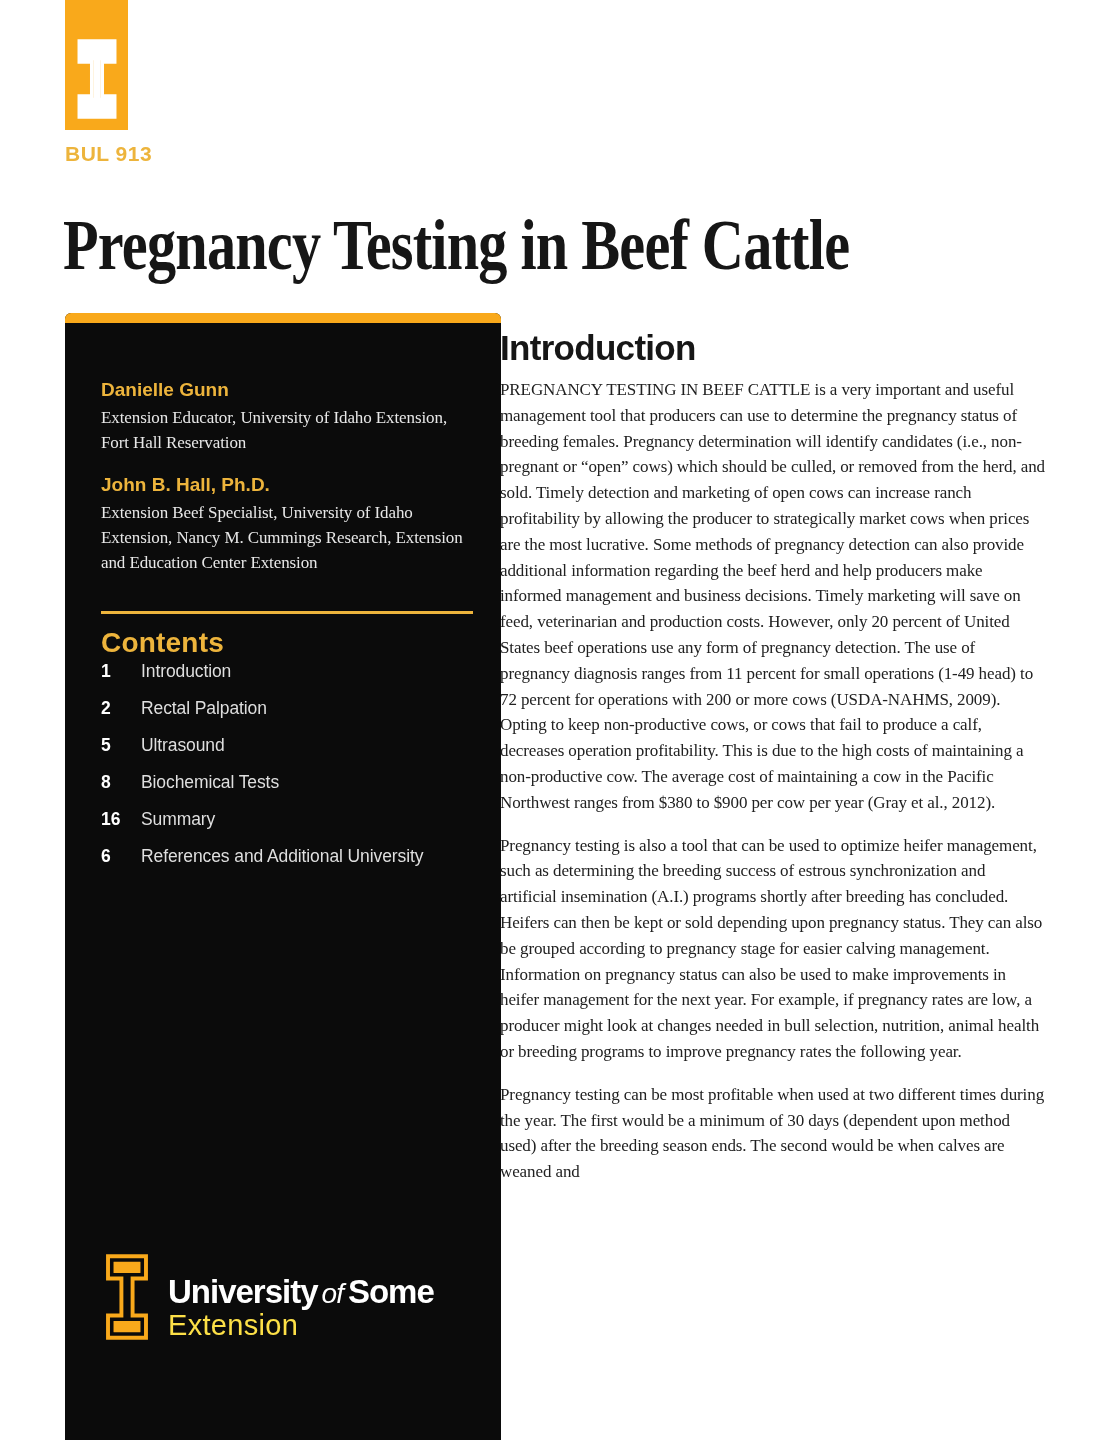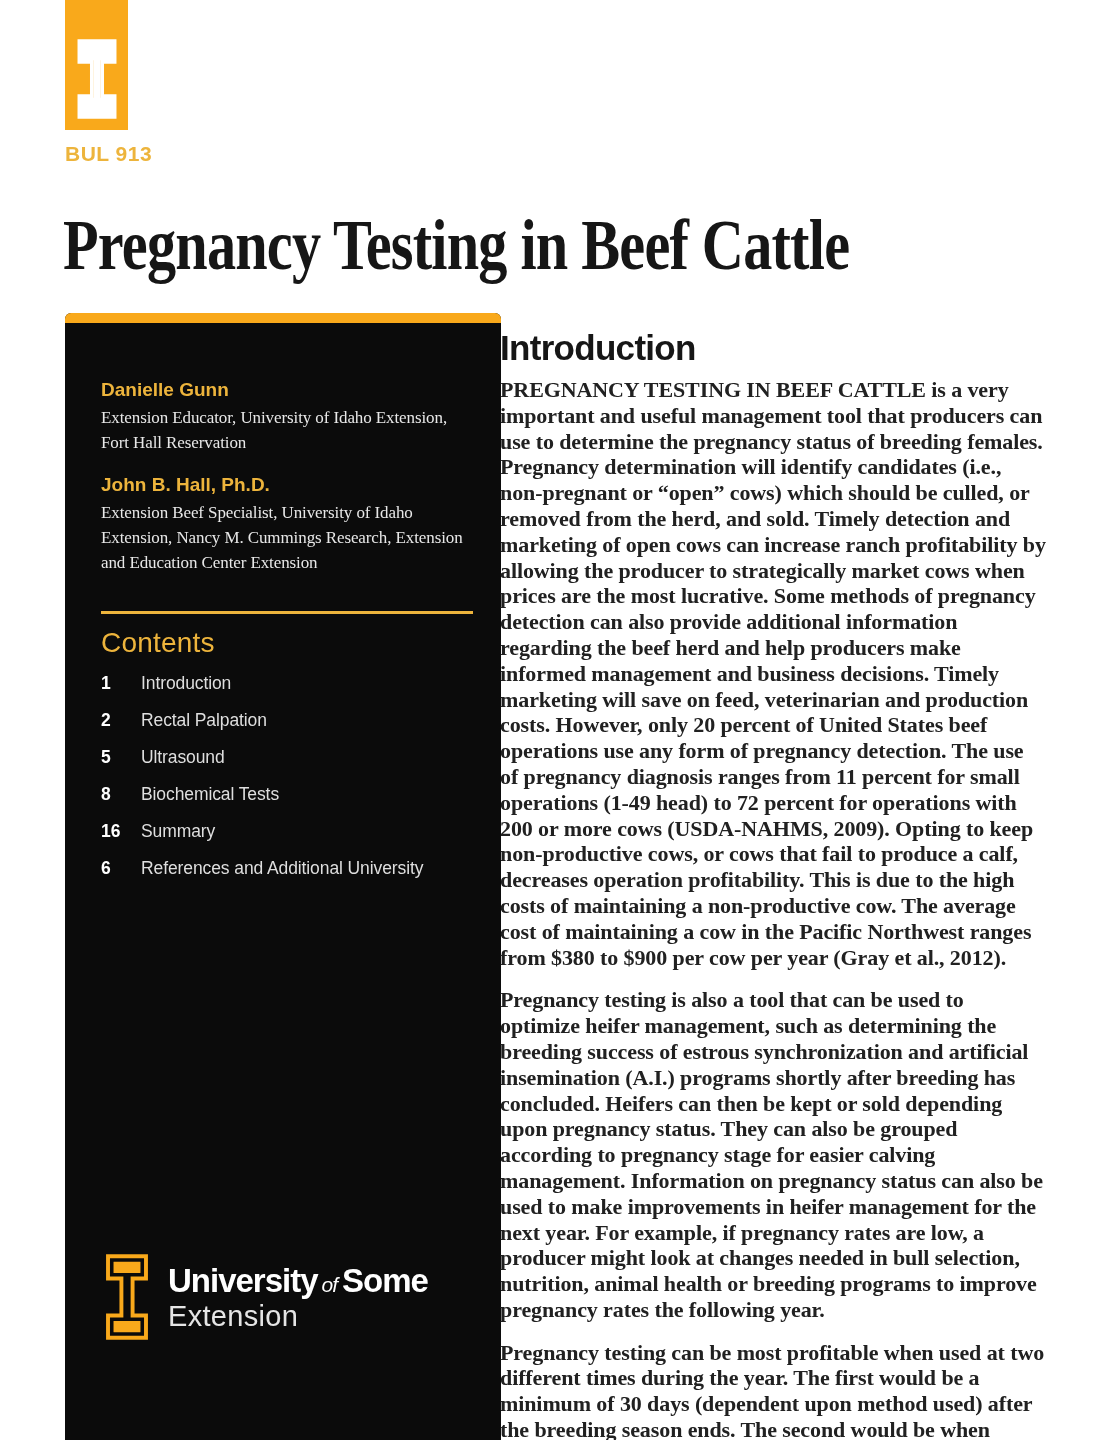--- a/index.html
+++ b/index.html
@@ -32,39 +32,39 @@
   }
 
   
   .sidebar{position:absolute;left:65px;top:313px;width:436px;height:1127px;background:var(--sidebar_bg);border-radius:6px 6px 0 0;}
   .goldbar{position:absolute;left:0;top:0;width:100%;height:10px;background:var(--gold);border-radius:6px 6px 0 0;}
   .sb-content{padding:66px 28px 0 36px;}
   .author{margin-bottom:19px;}
   .author-name{color:var(--gold_text);font-weight:bold;font-size:19px;margin-bottom:4px;}
   .author-role{color:var(--sidebar_text);font-size:17px;line-height:25px;letter-spacing:-.1px;font-family:Liberation Serif, serif;}
   .gold-rule{border:none;border-top:3px solid var(--gold_text);margin:36px 0 13px 0;}
-  .contents-h{color:var(--gold_text);font-size:28px;font-weight:normal;letter-spacing:.2px;margin-bottom:12px;}
+  .contents-h{color:var(--gold_text);font-size:28px;font-weight:bold;letter-spacing:.2px;}
   .toc{list-style:none;}
   .toc li{display:grid;grid-template-columns:40px 1fr;column-gap:0;margin-bottom:12px;font-size:17.5px;line-height:25px;}
   .toc .pg{color:#FFFFFF;font-weight:bold;}
   .toc .lbl{color:#DFDFDF;letter-spacing:-.1px;}
 
   
-  .lockup{position:absolute;left:36px;bottom:100px;display:flex;align-items:flex-start;gap:15px;}
+  .lockup{position:absolute;left:36px;bottom:100px;display:flex;align-items:flex-end;gap:15px;}
   .lockup svg{display:block;margin-top:2px;}
   .lockup .line1{display:flex;align-items:baseline;color:#fff;font-weight:bold;font-size:33px;letter-spacing:-1px;line-height:33px;margin-top:12px;}
-  .lockup .of{font-style:italic;font-weight:normal;font-size:21px;margin:0 5px 0 4px;}
-  .lockup .line2{color:#e5e5e5;font-weight:normal;font-size:29px;letter-spacing:.3px;line-height:30px;}
+  .lockup .of{font-style:italic;font-weight:normal;font-size:28px;margin:0 5px 0 4px;}
+  .lockup .line2{color:#fde047;font-weight:normal;font-size:29px;letter-spacing:.3px;line-height:30px;}
 
   
   .main{position:absolute;left:500px;top:328px;width:546px;}
   .intro-h{font-size:35px;font-weight:bold;color:var(--heading_text);letter-spacing:-.7px;margin-bottom:9px;}
   .main p{
-    font-family:"Liberation Serif",serif;font-size:22px;line-height:25.8px;
-    color:var(--body_text);margin-bottom:17px;letter-spacing:-.1px;font-weight:bold;
+    font-family:"Liberation Serif",serif;font-size:17px;line-height:25.8px;
+    color:var(--body_text);margin-bottom:17px;letter-spacing:-.1px;
   }
 </style>
 </head>
 <body>
 
 <div class="page">
 
   <div class="brandmark">
     <svg width="40" height="80" viewBox="0 0 76 154">
 

